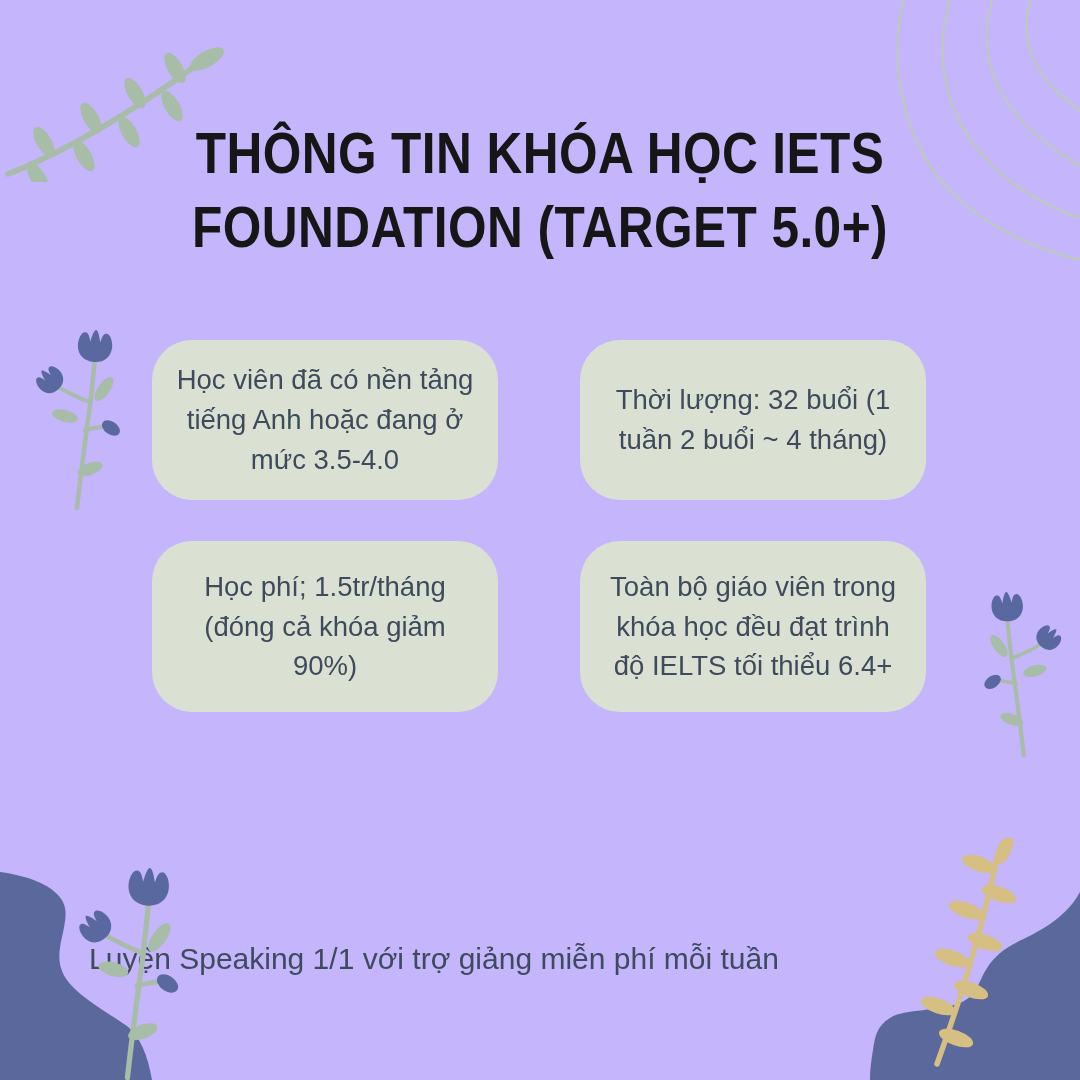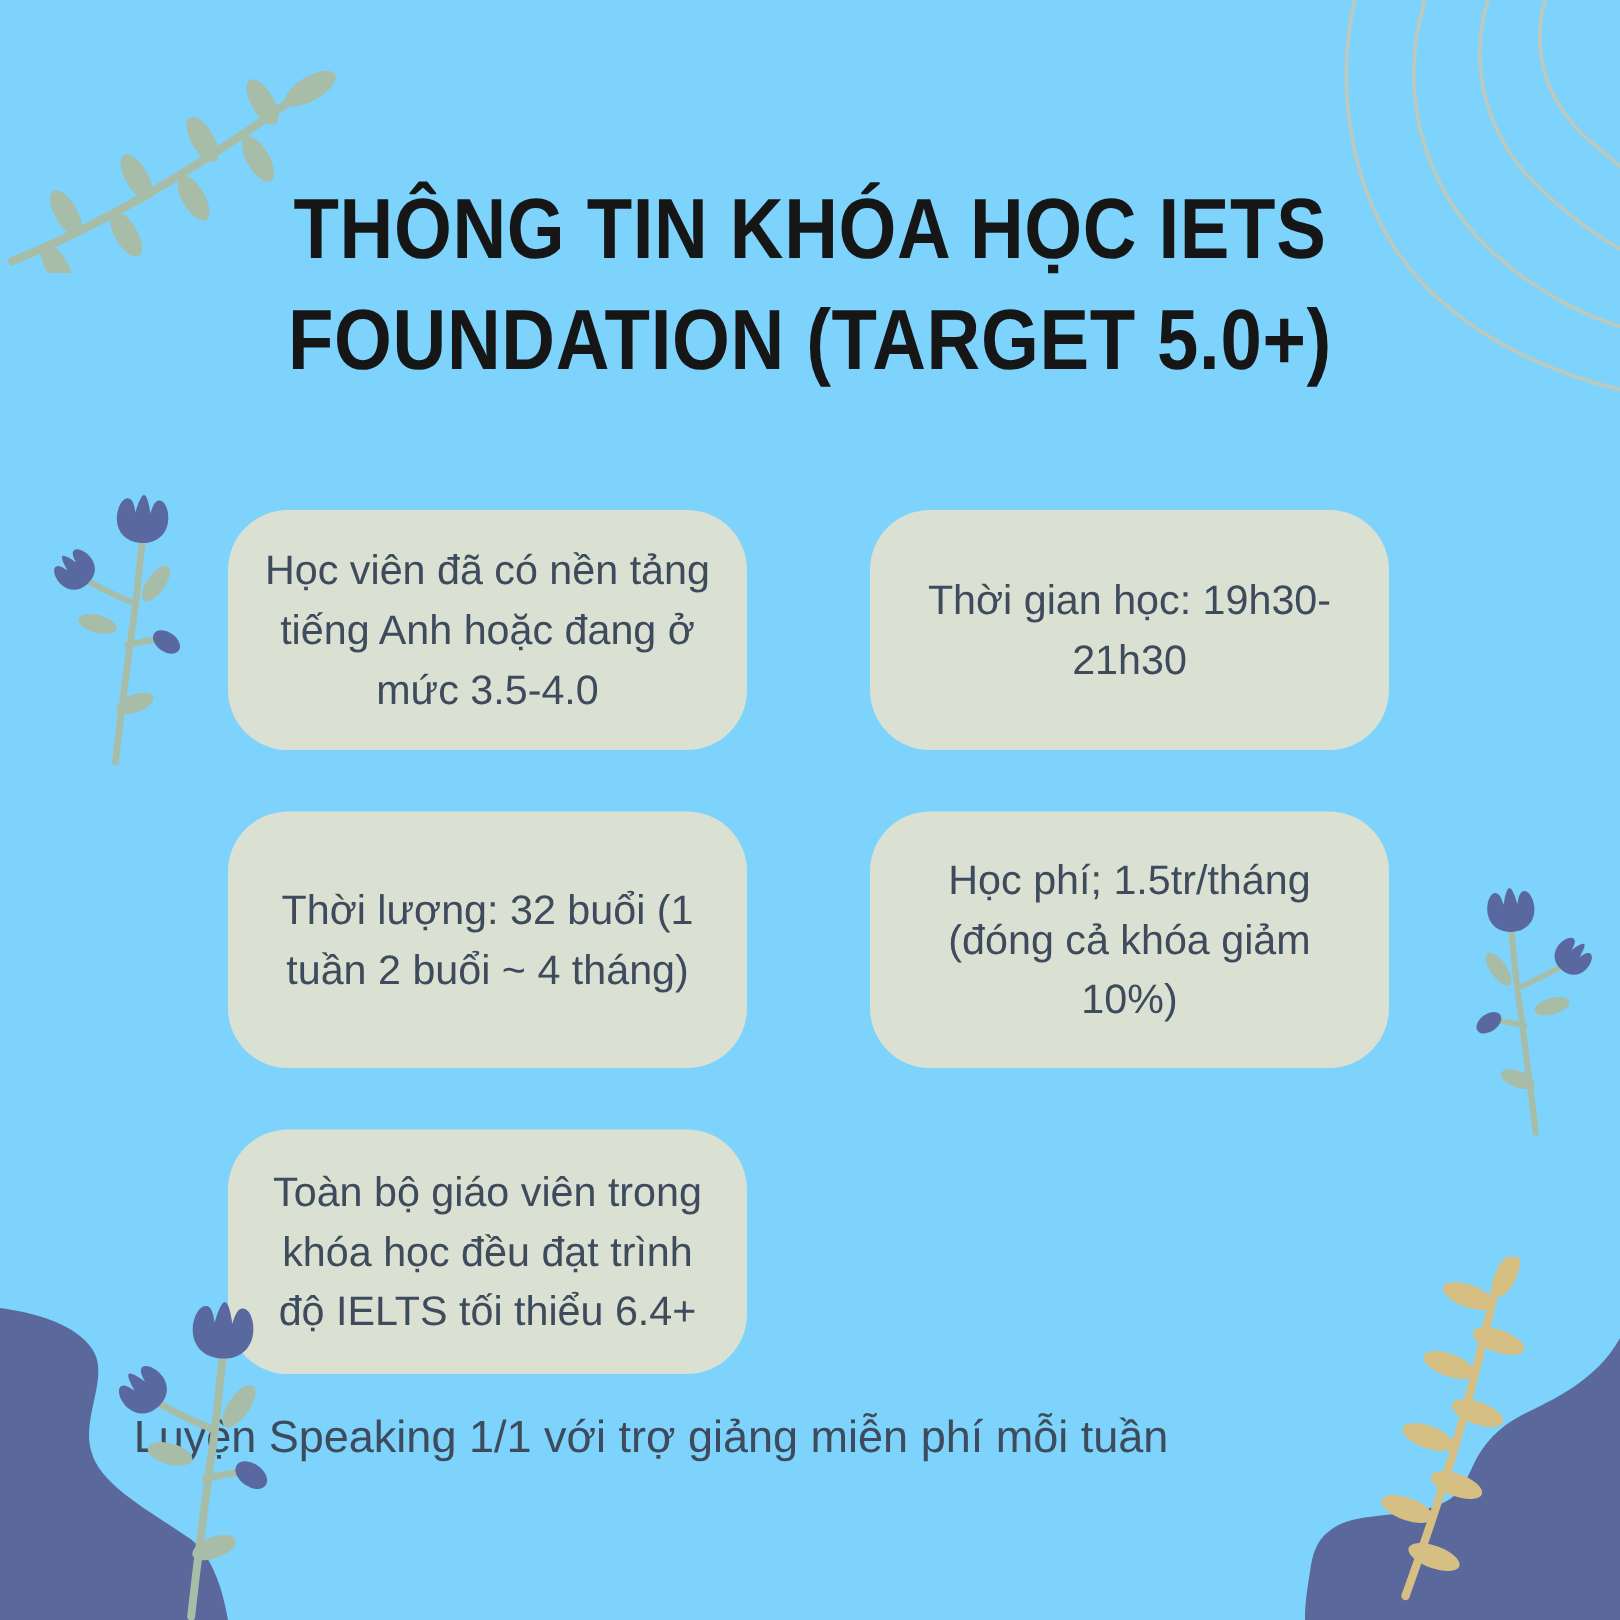--- a/index.html
+++ b/index.html
@@ -1,18 +1,18 @@
 <!DOCTYPE html>
 <html><head>
 <meta charset="utf-8">
 <style>
   html,body{margin:0;padding:0;background:#e8e8e8;}
   .canvas{
     position:relative;width:1080px;height:1080px;overflow:hidden;
-    background:#7dd3fc;
+    background:#c4b5fd;
     font-family:"Liberation Sans","DejaVu Sans",sans-serif;
   }
   .deco{position:absolute;pointer-events:none;}
   .z1{z-index:1}.z3{z-index:3}
   .title{
     position:absolute;left:0;top:116px;width:1080px;z-index:2;
     text-align:center;color:#161616;font-weight:700;
     font-size:57px;line-height:1.3;letter-spacing:.5px;
     transform:scaleX(.87);transform-origin:50% 0;
   }
@@ -114,27 +114,24 @@
   <header class="title">
     <div>THÔNG TIN KHÓA HỌC IETS</div>
     <div>FOUNDATION (TARGET 5.0+)</div>
   </header>
 
   <section class="grid">
     <div class="card">
       <span>Học viên đã có nền tảng tiếng Anh hoặc đang ở mức 3.5-4.0</span>
     </div>
     <div class="card">
-      <span>Thời gian học: 19h30-21h30</span>
-    </div>
-    <div class="card">
       <span>Thời lượng: 32 buổi (1 tuần 2 buổi ~ 4 tháng)</span>
     </div>
     <div class="card">
-      <span>Học phí; 1.5tr/tháng (đóng cả khóa giảm 10%)</span>
+      <span>Học phí; 1.5tr/tháng (đóng cả khóa giảm 90%)</span>
     </div>
     <div class="card">
       <span>Toàn bộ giáo viên trong khóa học đều đạt trình độ IELTS tối thiểu 6.4+</span>
     </div>
   </section>
 
   <svg class="deco z3" style="left:78px;top:868px" width="106" height="212" viewBox="0 0 90 180">
     <use href="#sprig"></use>
   </svg>
 

